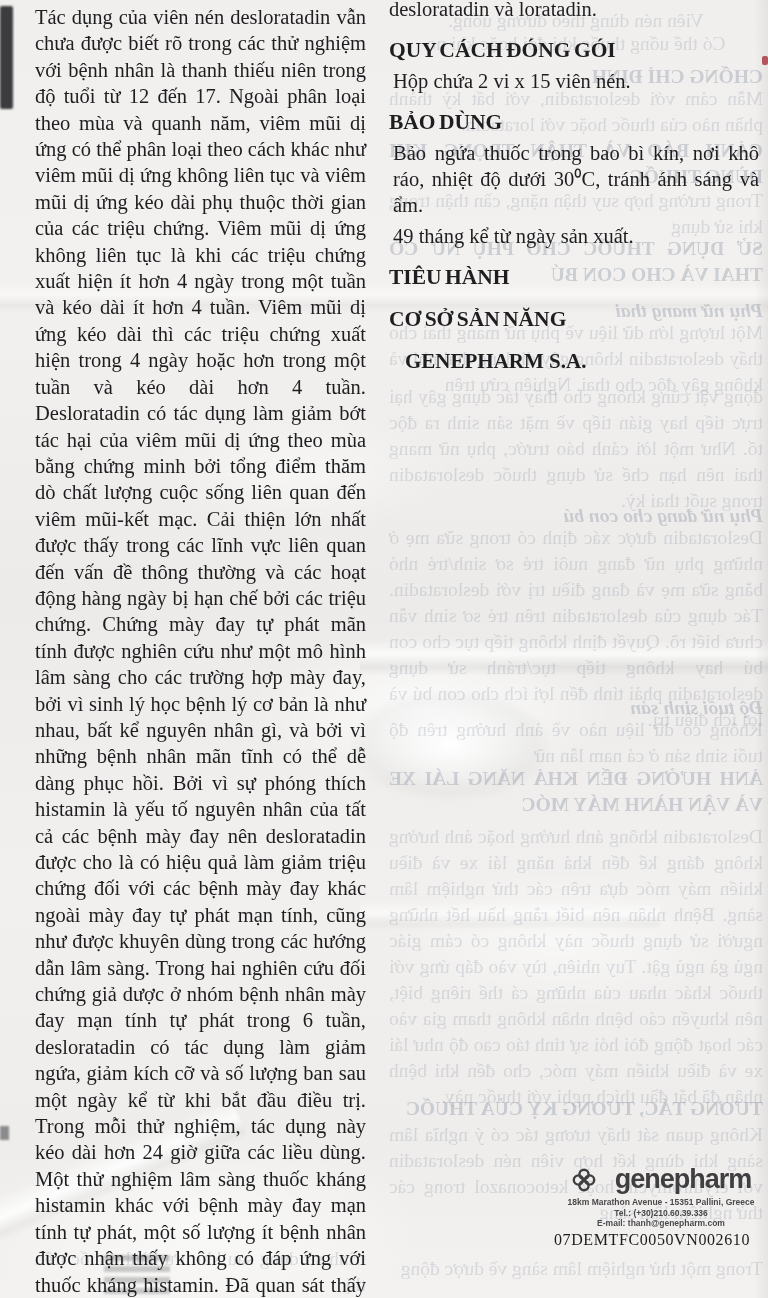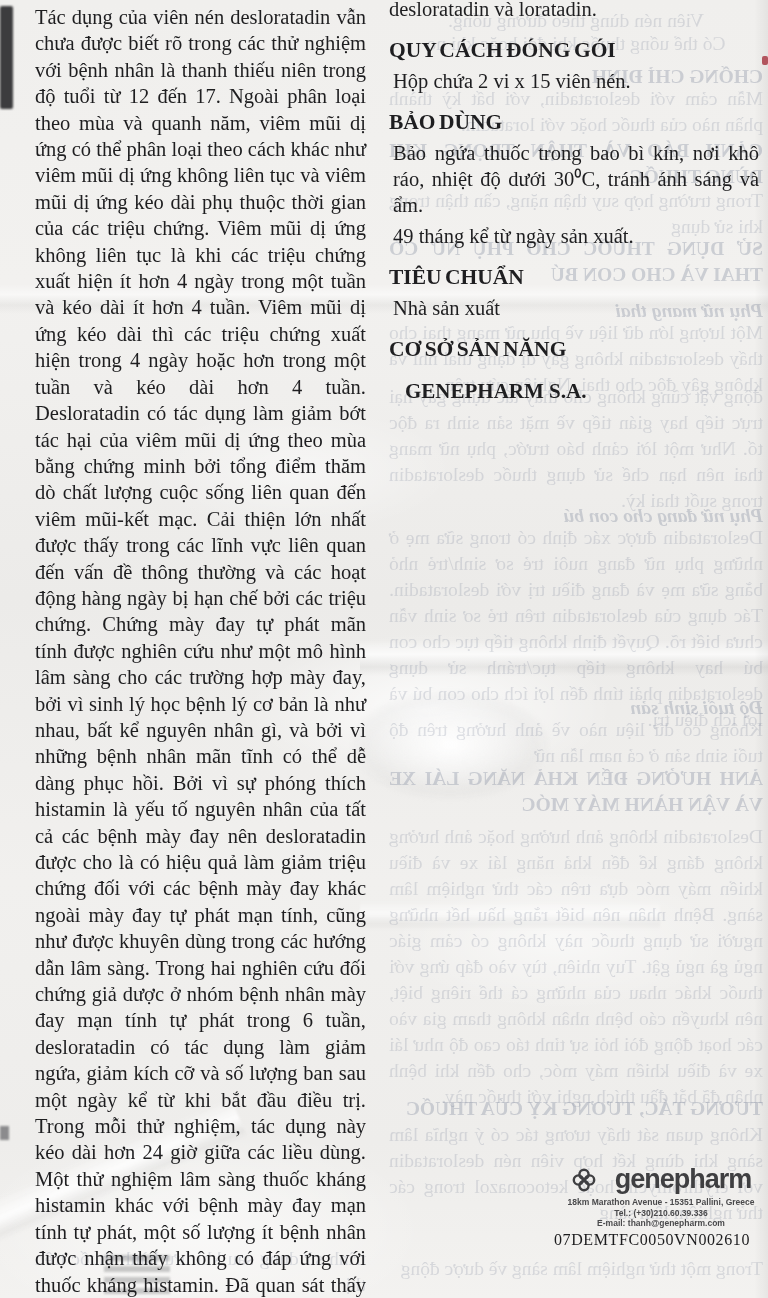--- a/index.html
+++ b/index.html
@@ -119,22 +119,21 @@
     <p class="cont-line">desloratadin và loratadin.</p>
 
     <h2 class="rh">QUY CÁCH ĐÓNG GÓI</h2>
     <p class="rb">Hộp chứa 2 vi x 15 viên nén.</p>
 
     <h2 class="rh">BẢO DÙNG</h2>
     <p class="rb">Bảo ngứa thuốc trong bao bì kín, nơi khô ráo, nhiệt độ dưới 30⁰C, tránh ánh sáng và ẩm.</p>
 
     <p class="rb">49 tháng kể từ ngày sản xuất.</p>
 
-    <h2 class="rh">TIÊU CHUẨN</h2>
-    <p class="rb">Nhà sản xuất</p>
+    <h2 class="rh">TIÊU HÀNH</h2>
 
     <h2 class="rh">CƠ SỞ SẢN NĂNG</h2>
     <p class="r-bold">GENEPHARM S.A.</p>
   </div>
 
   <div class="footer-logo">
     <div class="brand-row">
       <span style="display:inline-flex;">
         <svg width="26" height="26" viewBox="0 0 26 26">
           <g fill="none" stroke="#3f3f41" stroke-width="2.4">

